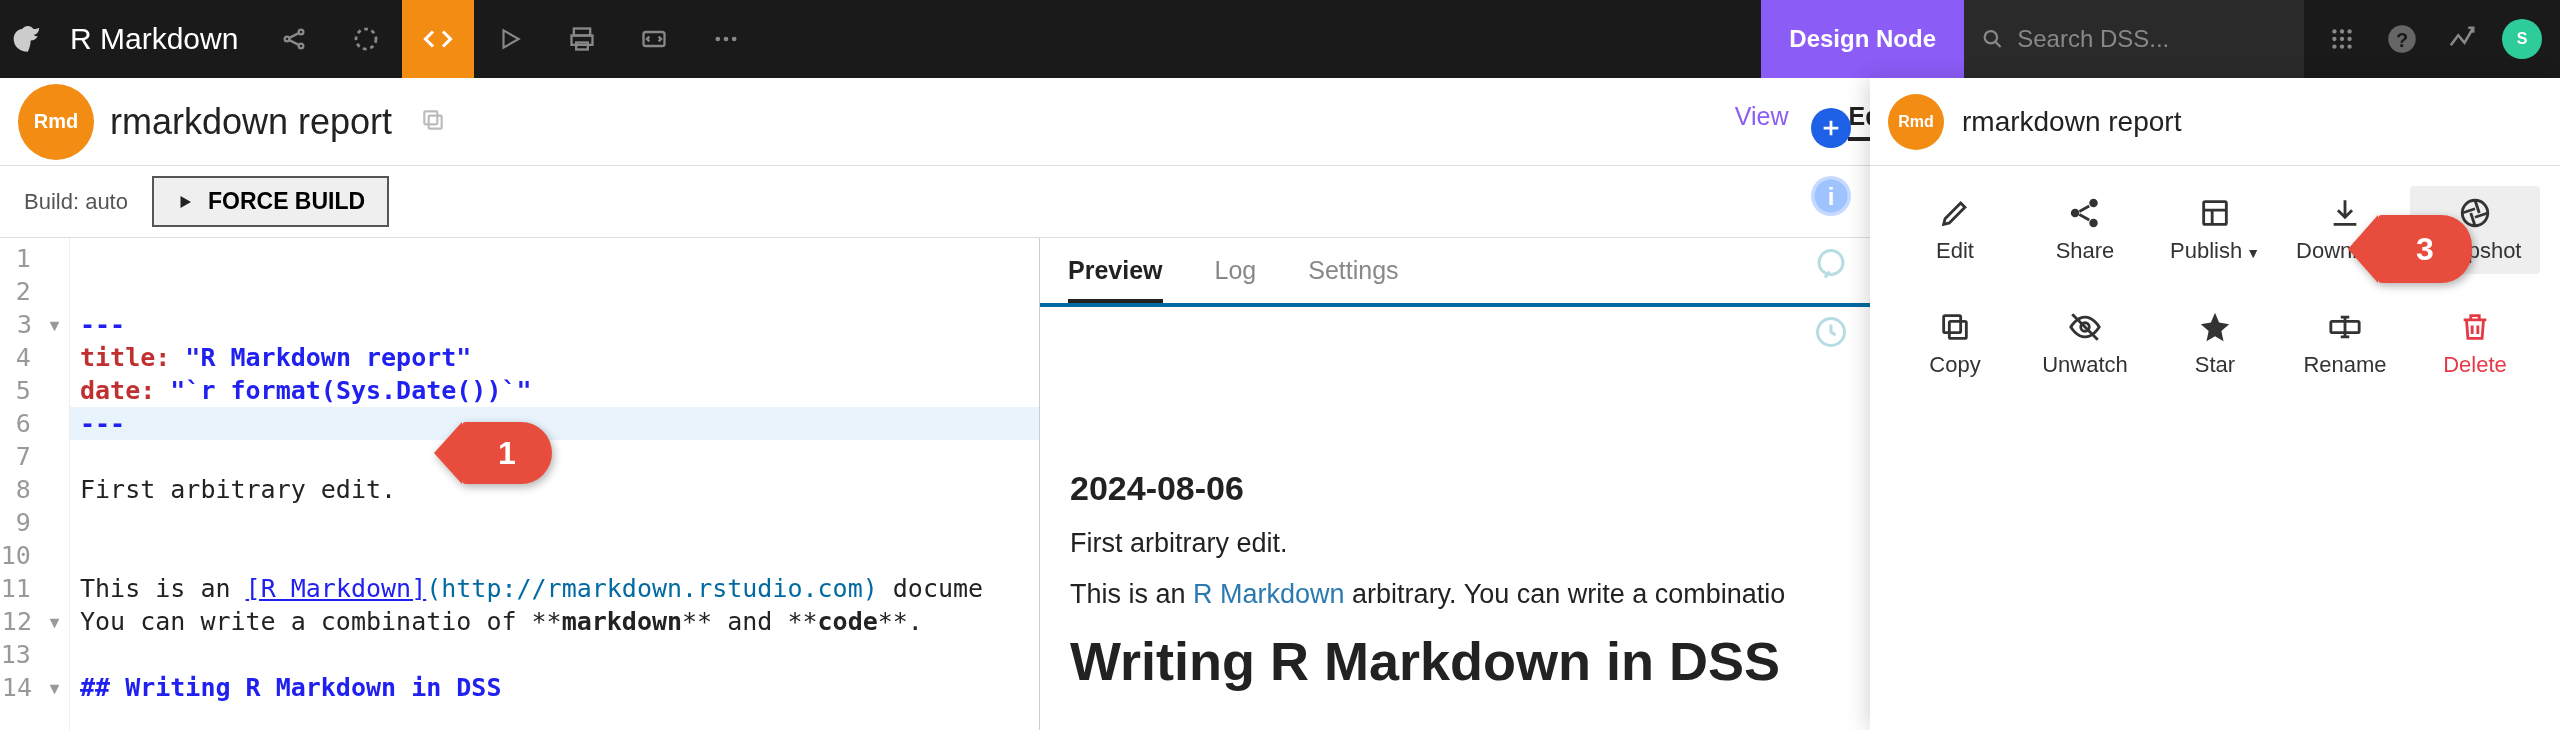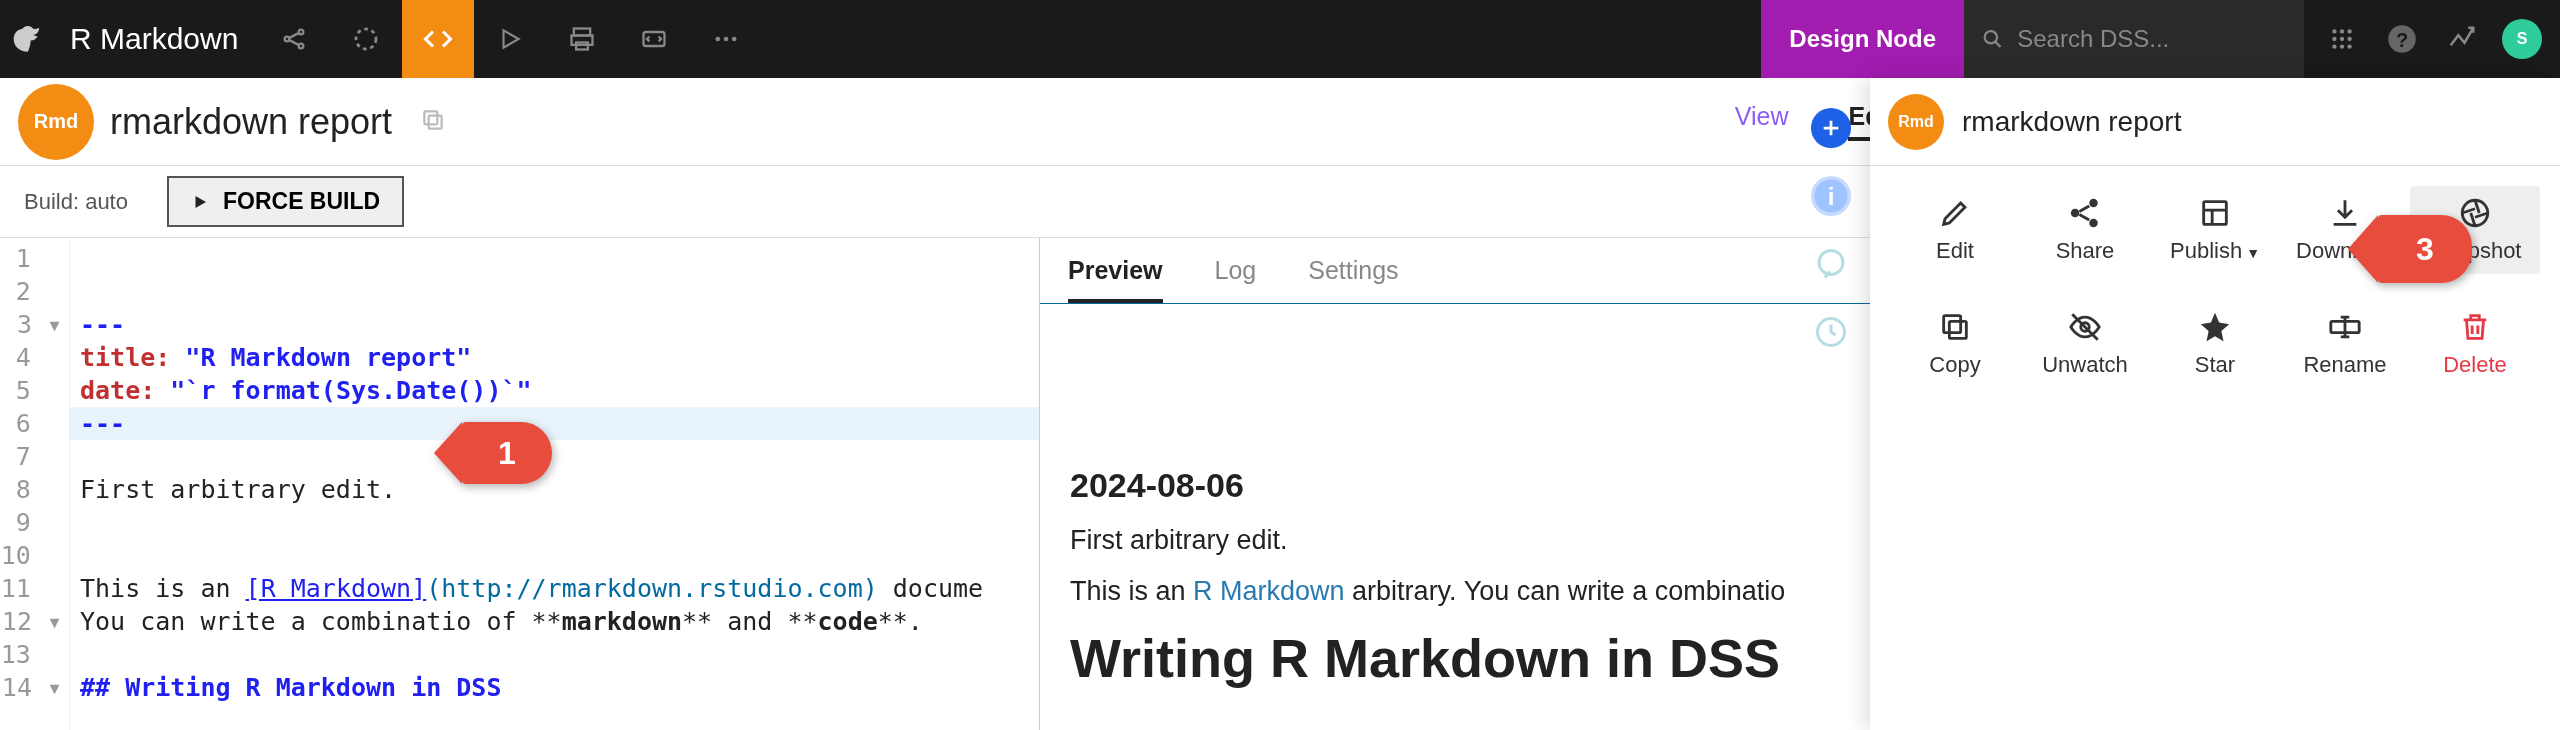--- a/index.html
+++ b/index.html
@@ -6,21 +6,21 @@
 body { font-family: -apple-system, Helvetica, Arial, sans-serif; background: #fff; color: #222; overflow: hidden; width: 2560px; height: 730px; position: relative; }
 
 
 .topbar { height: 78px; background: #1a1a1a; display: flex; align-items: center; color: #fff; }
 .topbar .bird { width: 50px; display:flex; justify-content:center; align-items:center; color:#ddd; }
 .topbar .title { font-size: 30px; font-weight: 500; padding: 0 20px; }
 .topbar .icon-group { display:flex; align-items:center; height:100%;}
 .topbar .tb-icon { width: 72px; height: 100%; display:flex; justify-content:center; align-items:center; color:#888; font-size:28px; }
 .topbar .tb-icon.active { background:#f28c13; color:#fff; }
 .spacer { flex:1; }
-.design-node { background:#a21caf; padding: 0 28px; height:100%; display:flex; align-items:center; font-size:24px; font-weight:600; }
+.design-node { background:#8b5cf6; padding: 0 28px; height:100%; display:flex; align-items:center; font-size:24px; font-weight:600; }
 .search { background:#2a2a2a; display:flex; align-items:center; padding: 0 18px; height:100%; width:340px;}
 .search svg { color:#888; margin-right:14px;}
 .search input { background:transparent; border:none; color:#ccc; font-size:24px; outline:none; width:100%;}
 .search input::placeholder { color:#888;}
 .right-icons { display:flex; align-items:center; height:100%; padding:0 8px;}
 .right-icons .ri { width:60px; display:flex; justify-content:center; align-items:center; height:100%; color:#888; position:relative;}
 .avatar { width:40px; height:40px; border-radius:50%; background:#2ecc9b; display:flex; justify-content:center; align-items:center; color:#fff; font-weight:600;}
 
 
 .secondary { height: 88px; display:flex; align-items:center; border-bottom:1px solid #ddd;}
@@ -31,39 +31,39 @@
 .tab { font-size:25px; color:#8b5cf6; padding-bottom:6px;}
 .tab.active { color:#222; font-weight:600; border-bottom:4px solid #222;}
 .saved-box { border:2px solid #7db9e8; border-radius:4px; display:flex; align-items:center; margin-left:60px;}
 .saved-box .saved { padding: 12px 20px; color:#7db9e8; font-weight:700; display:flex; align-items:center; gap:10px; font-size:22px;}
 .saved-box .drop { border-left:1px solid #7db9e8; padding:12px 14px; color:#7db9e8;}
 .actions-btn { border:2px solid #555; padding:14px 28px; font-size:24px; font-weight:700; margin-left:20px; margin-right:20px;}
 
 
 .buildbar { height:72px; display:flex; align-items:center; padding:0 24px; border-bottom:1px solid #ddd;}
 .build-auto { font-size:22px; color:#555;}
-.force-build { border:2px solid #555; padding:10px 22px; margin-left:39px; display:flex; align-items:center; gap:14px; font-size:23px; font-weight:700;}
+.force-build { border:2px solid #555; padding:10px 22px; margin-left:24px; display:flex; align-items:center; gap:14px; font-size:23px; font-weight:700;}
 .code-samples { border:2px solid #555; padding:10px 20px; margin-left:auto; display:flex; align-items:center; gap:12px; font-size:23px; font-weight:700;}
 
 
 .main { display:flex; height: calc(100% - 78px - 88px - 72px); }
 .editor { width:1040px; display:flex; font-family: Menlo, Monaco, Consolas, monospace; font-size:25px; line-height:33px; border-right:1px solid #ccc; overflow:hidden;}
 .gutter { width:70px; text-align:right; padding:4px 8px 0 0; color:#999; background:#fff; border-right:1px solid #eee;}
 .gutter .fold { color:#999; display:inline-block; width:14px;}
 .code { flex:1; padding:4px 10px 0 10px; position:relative; white-space:pre;}
 .code .hl-line { position:absolute; left:0; right:0; height:33px; background:#e8f3fb; z-index:-1;}
 .c-blue { color:#2020f0; font-weight:600;}
 .c-red-b { color:#c03030; font-weight:600;}
 .c-orange { color:#0369a1;}
 .c-head { color:#2020f0; font-weight:700;}
 .link-blue { color:#2020f0; text-decoration:underline;}
 
 
 .preview-pane { flex:1; display:flex; flex-direction:column; border-right:1px solid #ddd; position:relative; overflow:hidden;}
-.preview-tabs { display:flex; gap:52px; padding:18px 28px 0 28px; border-bottom:1px solid #0369a1;}
+.preview-tabs { display:flex; gap:52px; padding:18px 28px 0 28px; border-bottom:4px solid #0369a1;}
 .ptab { font-size:25px; color:#888; padding-bottom:14px;}
 .ptab.active { color:#222; font-weight:600; border-bottom:4px solid #222;}
 .preview-body { padding: 20px 30px; overflow:hidden;}
 .preview-body h1 { font-size:80px; font-weight:700; text-align:right; margin:10px 0 40px 0; letter-spacing:-1px;}
 .preview-body .date { font-size:34px; font-weight:700; margin-bottom:20px;}
 .preview-body p { font-size:27px; margin-bottom:20px;}
 .preview-body a { color:#2a7ab0; text-decoration:none;}
 .preview-body h2 { font-size:54px; font-weight:700; margin-top:20px;}
 
 

